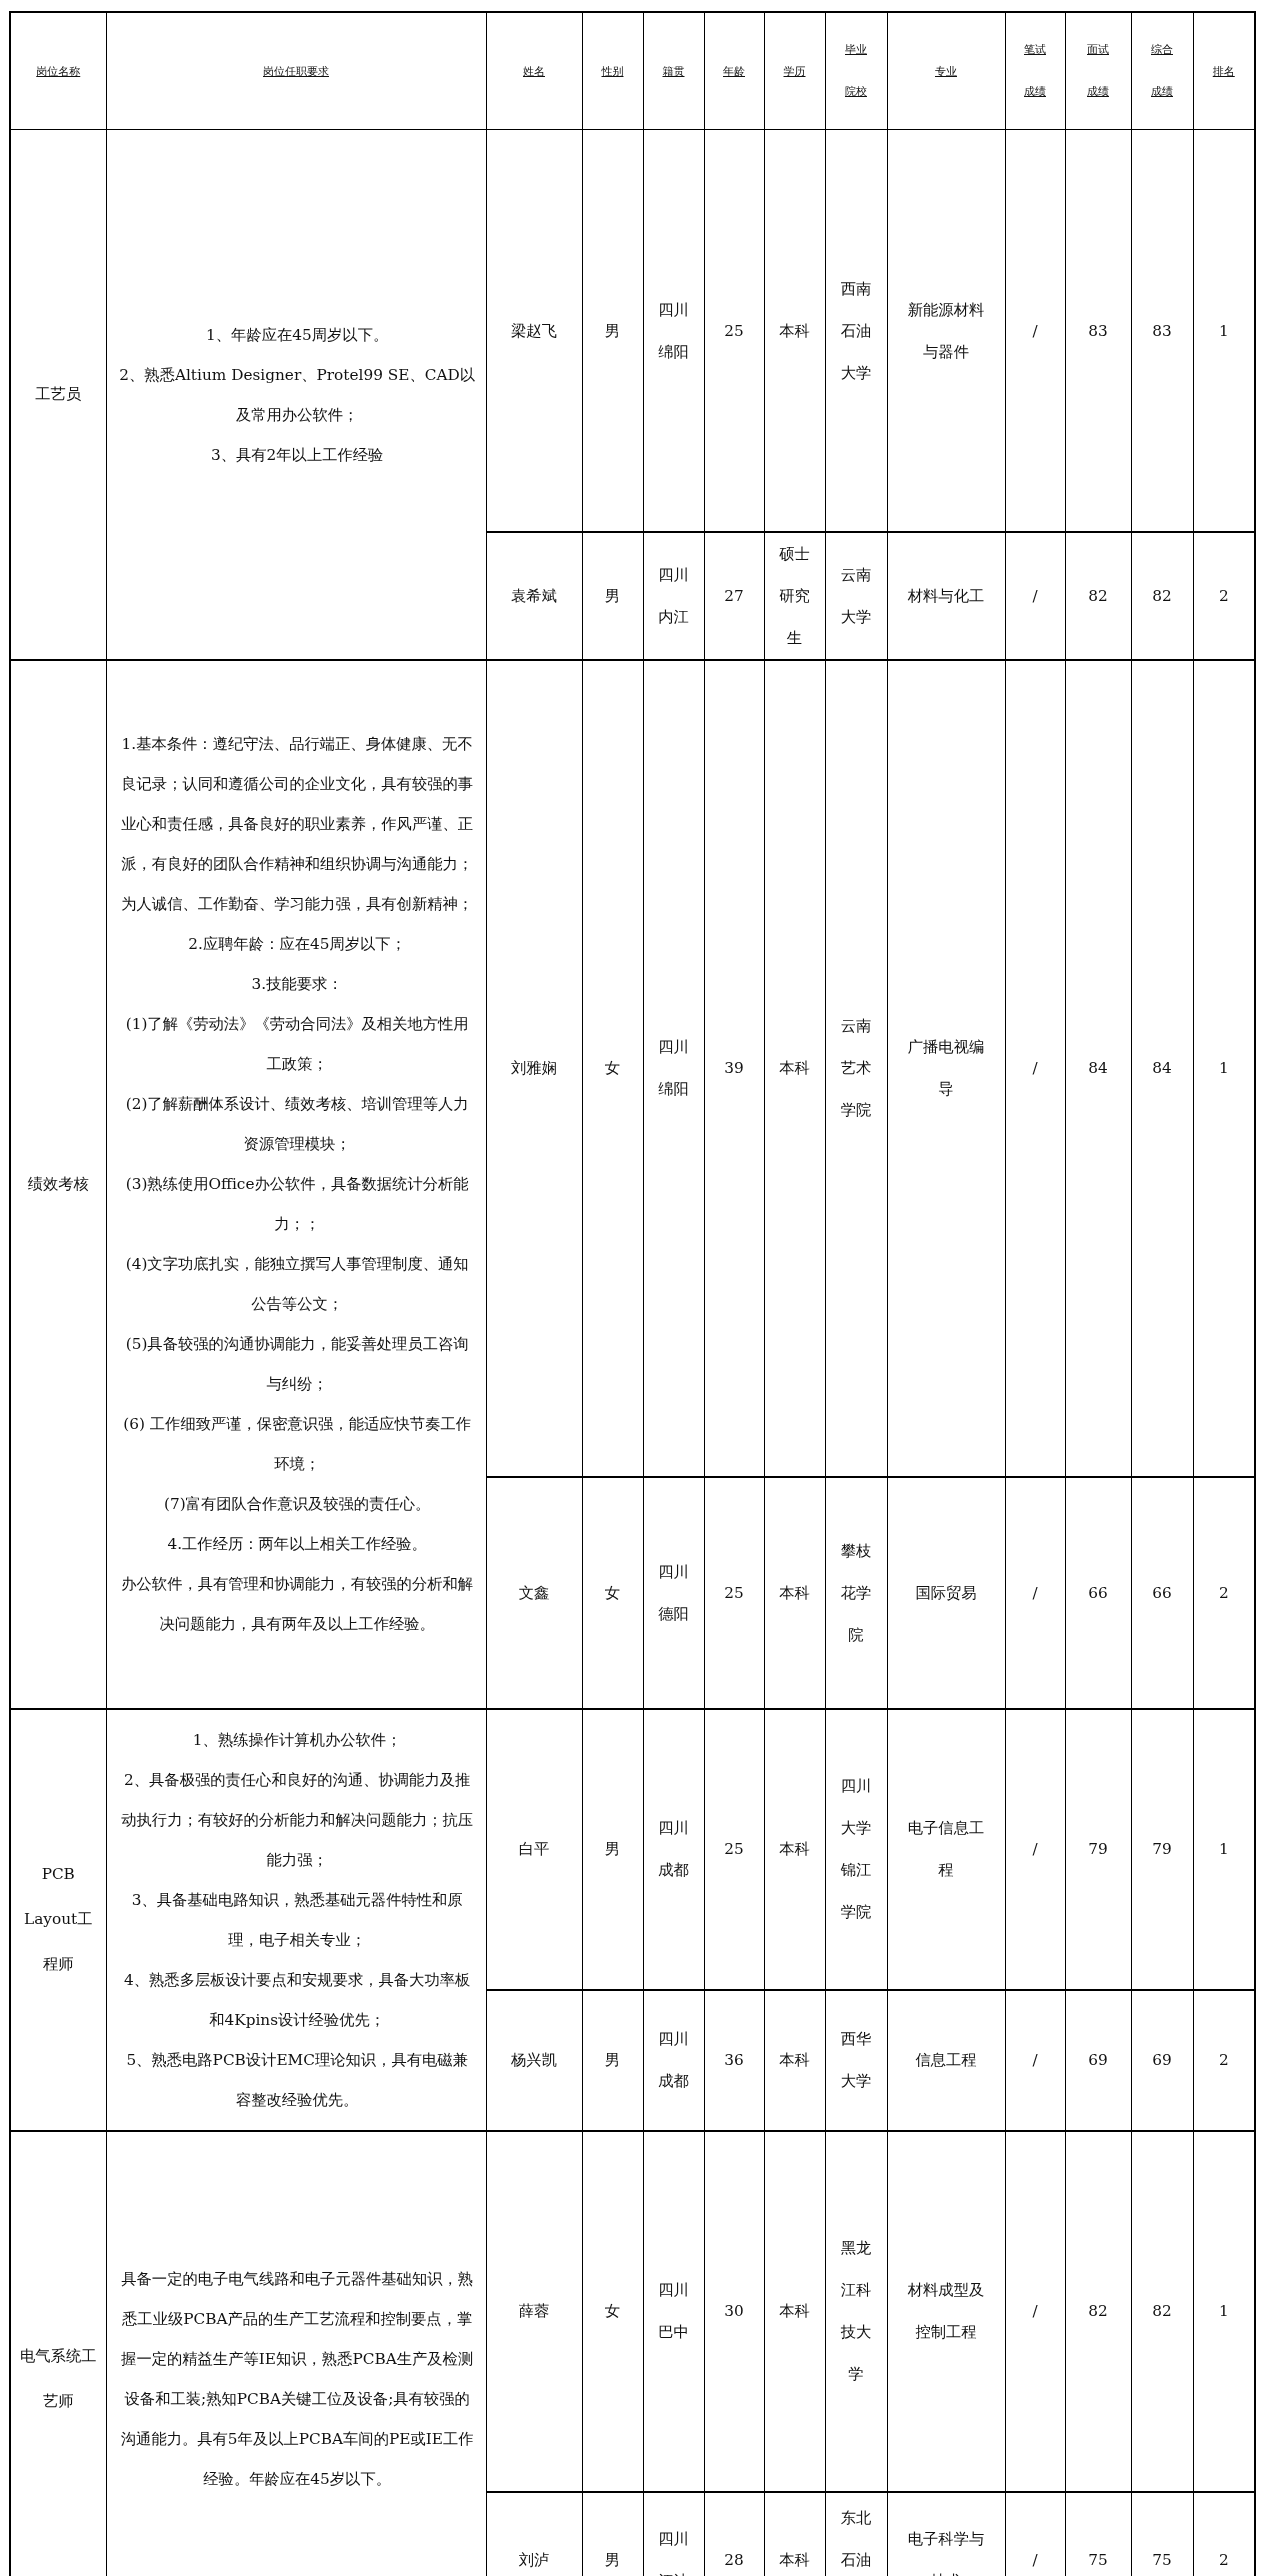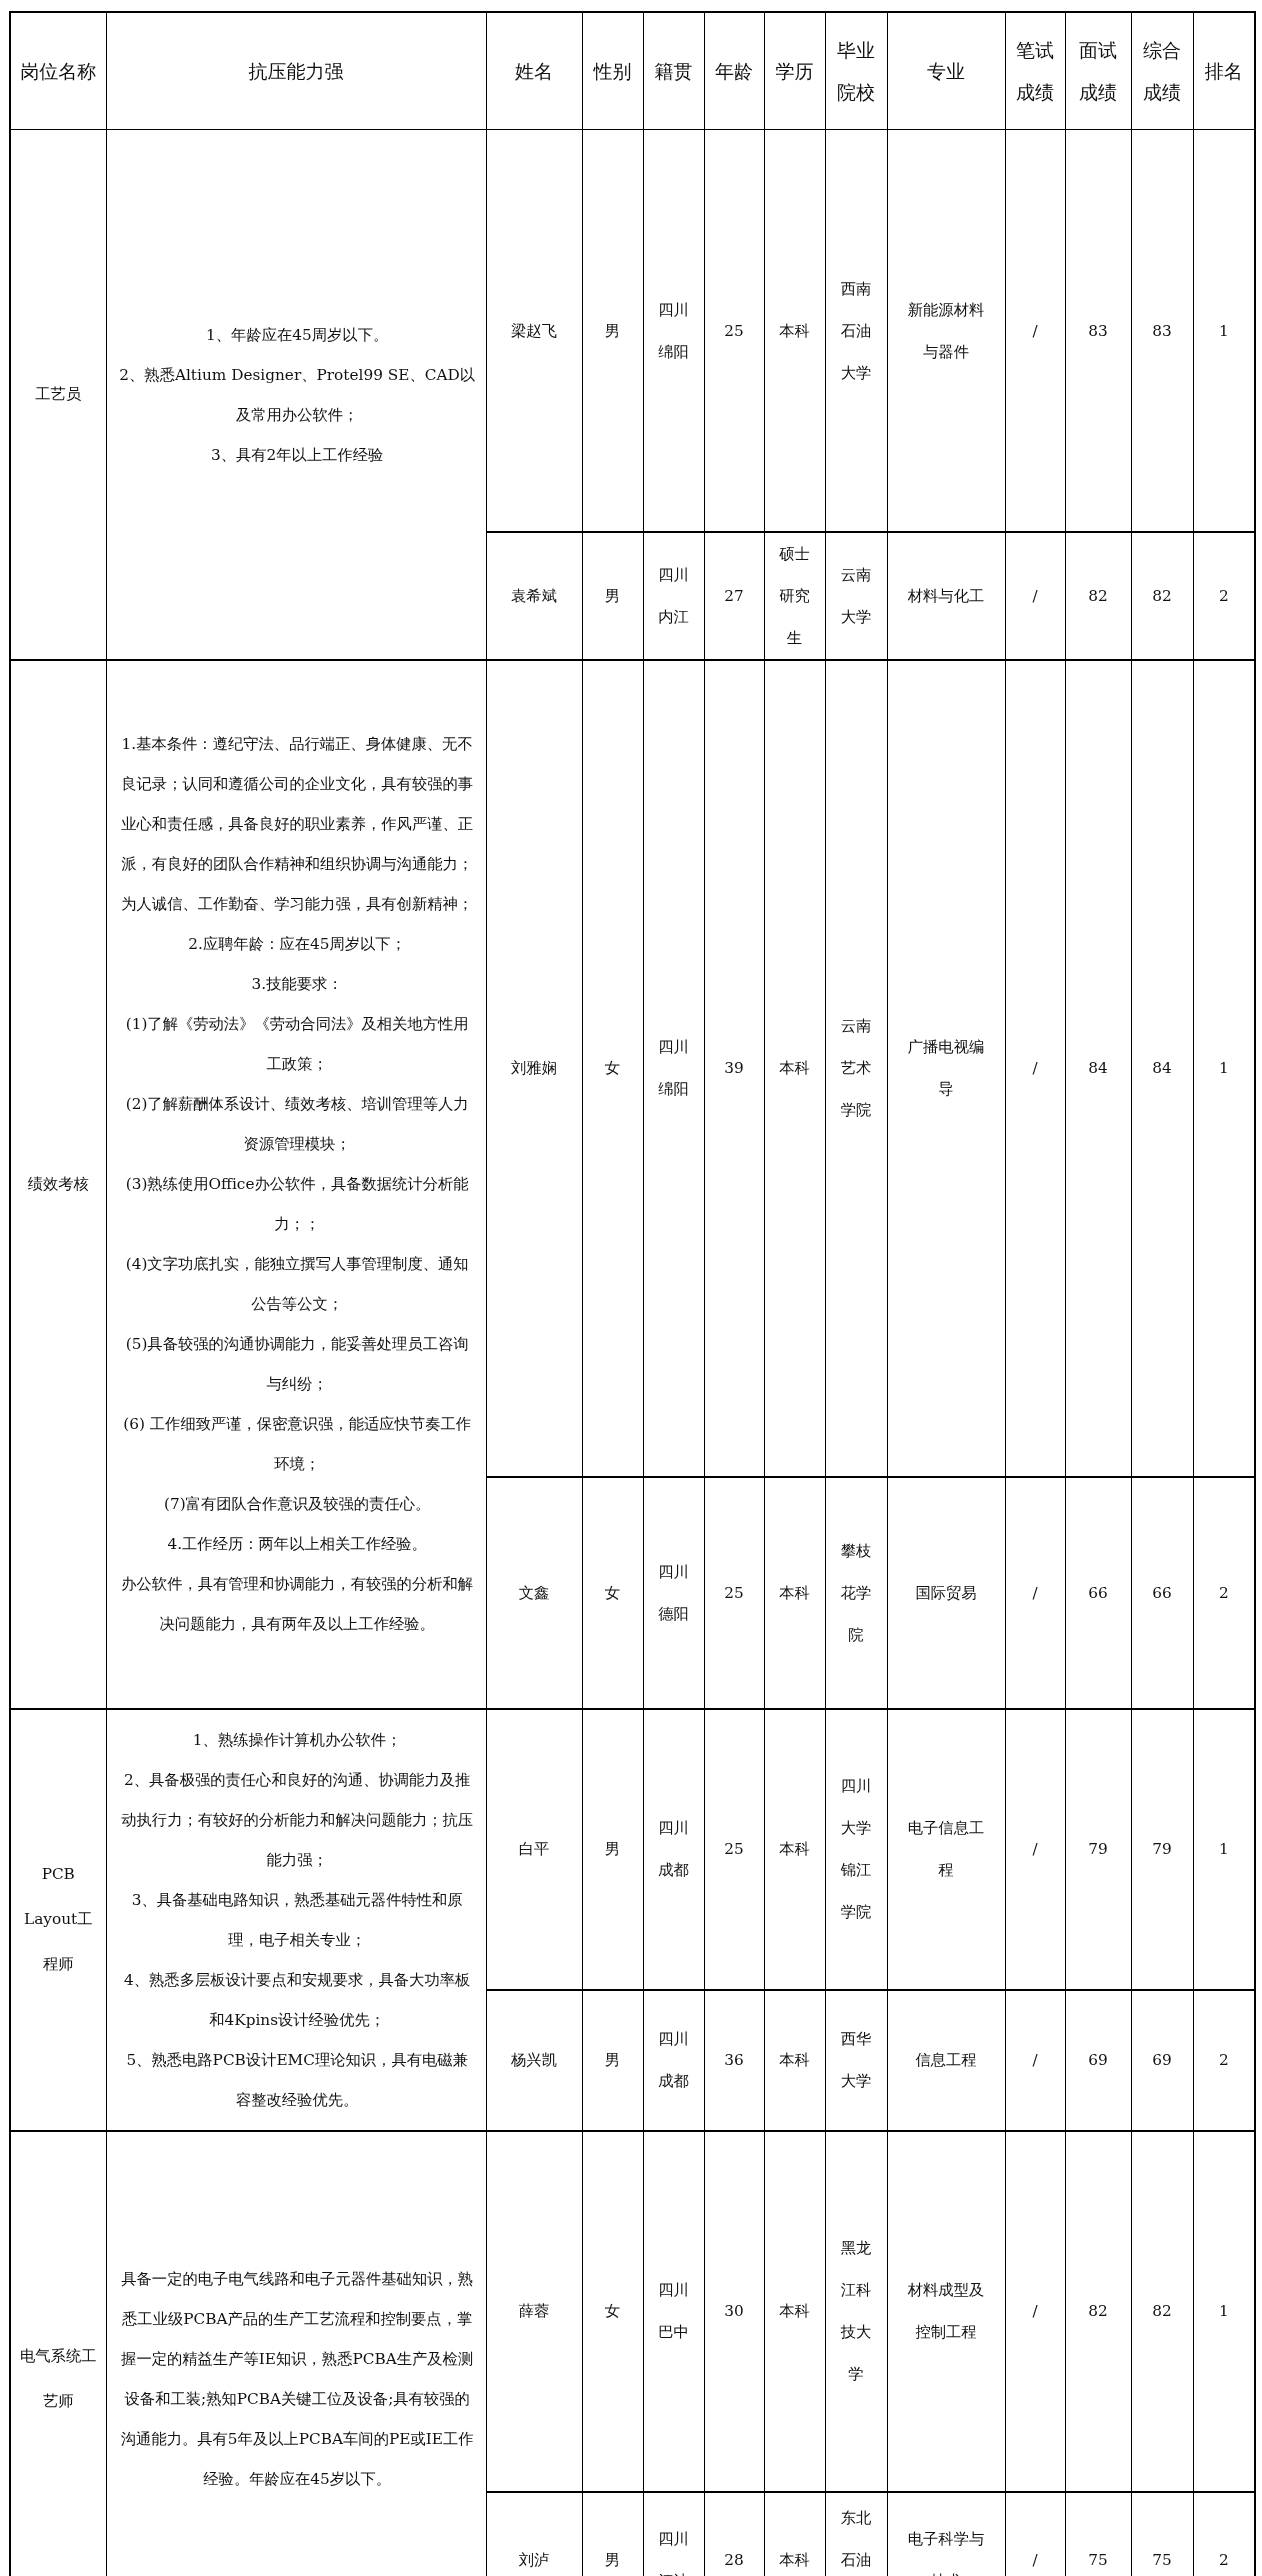--- a/index.html
+++ b/index.html
@@ -2,21 +2,21 @@
 <html style="font-size:9px"><head>
 <meta charset="utf-8">
 <style>
   html, body { margin: 0; padding: 0; background: #ffffff; }
   body { width: 1262px; height: 2576px; position: relative; overflow: hidden;
          font-family: "DejaVu Serif", "Liberation Serif", serif; color: #111; }
   table.grid { position: absolute; left: 9px; top: 11.3px; border-collapse: collapse;
                table-layout: fixed; width: 1245px; }
   table.grid td, table.grid th { border: 1.1px solid #000; padding: 0; text-align: center;
                vertical-align: middle; font-weight: normal; font-size: 15.3px; line-height: 34px; }
-  table.grid th { line-height: 33px; font-size: 19px; }
+  table.grid th { line-height: 33px; font-size: 11px; text-decoration: underline; }
   tr.head { height: 67px; }
   .req { text-align: center; padding: 0 10.2px 0 12.5px !important; font-size: 15.3px;
          line-height: 40px !important; margin-left: 48px; }
   .req p { margin: 0; }
   .pos { padding: 0 6.8px !important; line-height: 45px !important; font-size: 16.5px; }
   .name { font-size: 16.5px; }
   .vtext { line-height: 42px !important; }
   .thick-top { border-top: 2.3px solid #000 !important; }
   table.grid { border: 2.3px solid #000; }
 </style>
@@ -35,21 +35,21 @@
       <col style="width:62px">
     <col style="width:118px">
       <col style="width:60px">
       <col style="width:66px">
       <col style="width:62px">
     <col style="width:62px">
   </colgroup>
   <thead>
     <tr class="head">
       <th>岗位名称</th>
-      <th>抗压能力强</th>
+      <th>岗位任职要求</th>
       <th>姓名</th>
       <th>性别</th>
       <th>籍贯</th>
       <th>年龄</th>
       <th>学历</th>
       <th class="vtext">
           <div style="width:2em;margin:0 auto;">毕业院校</div>
         </th>
       <th>专业</th>
       <th class="vtext">

